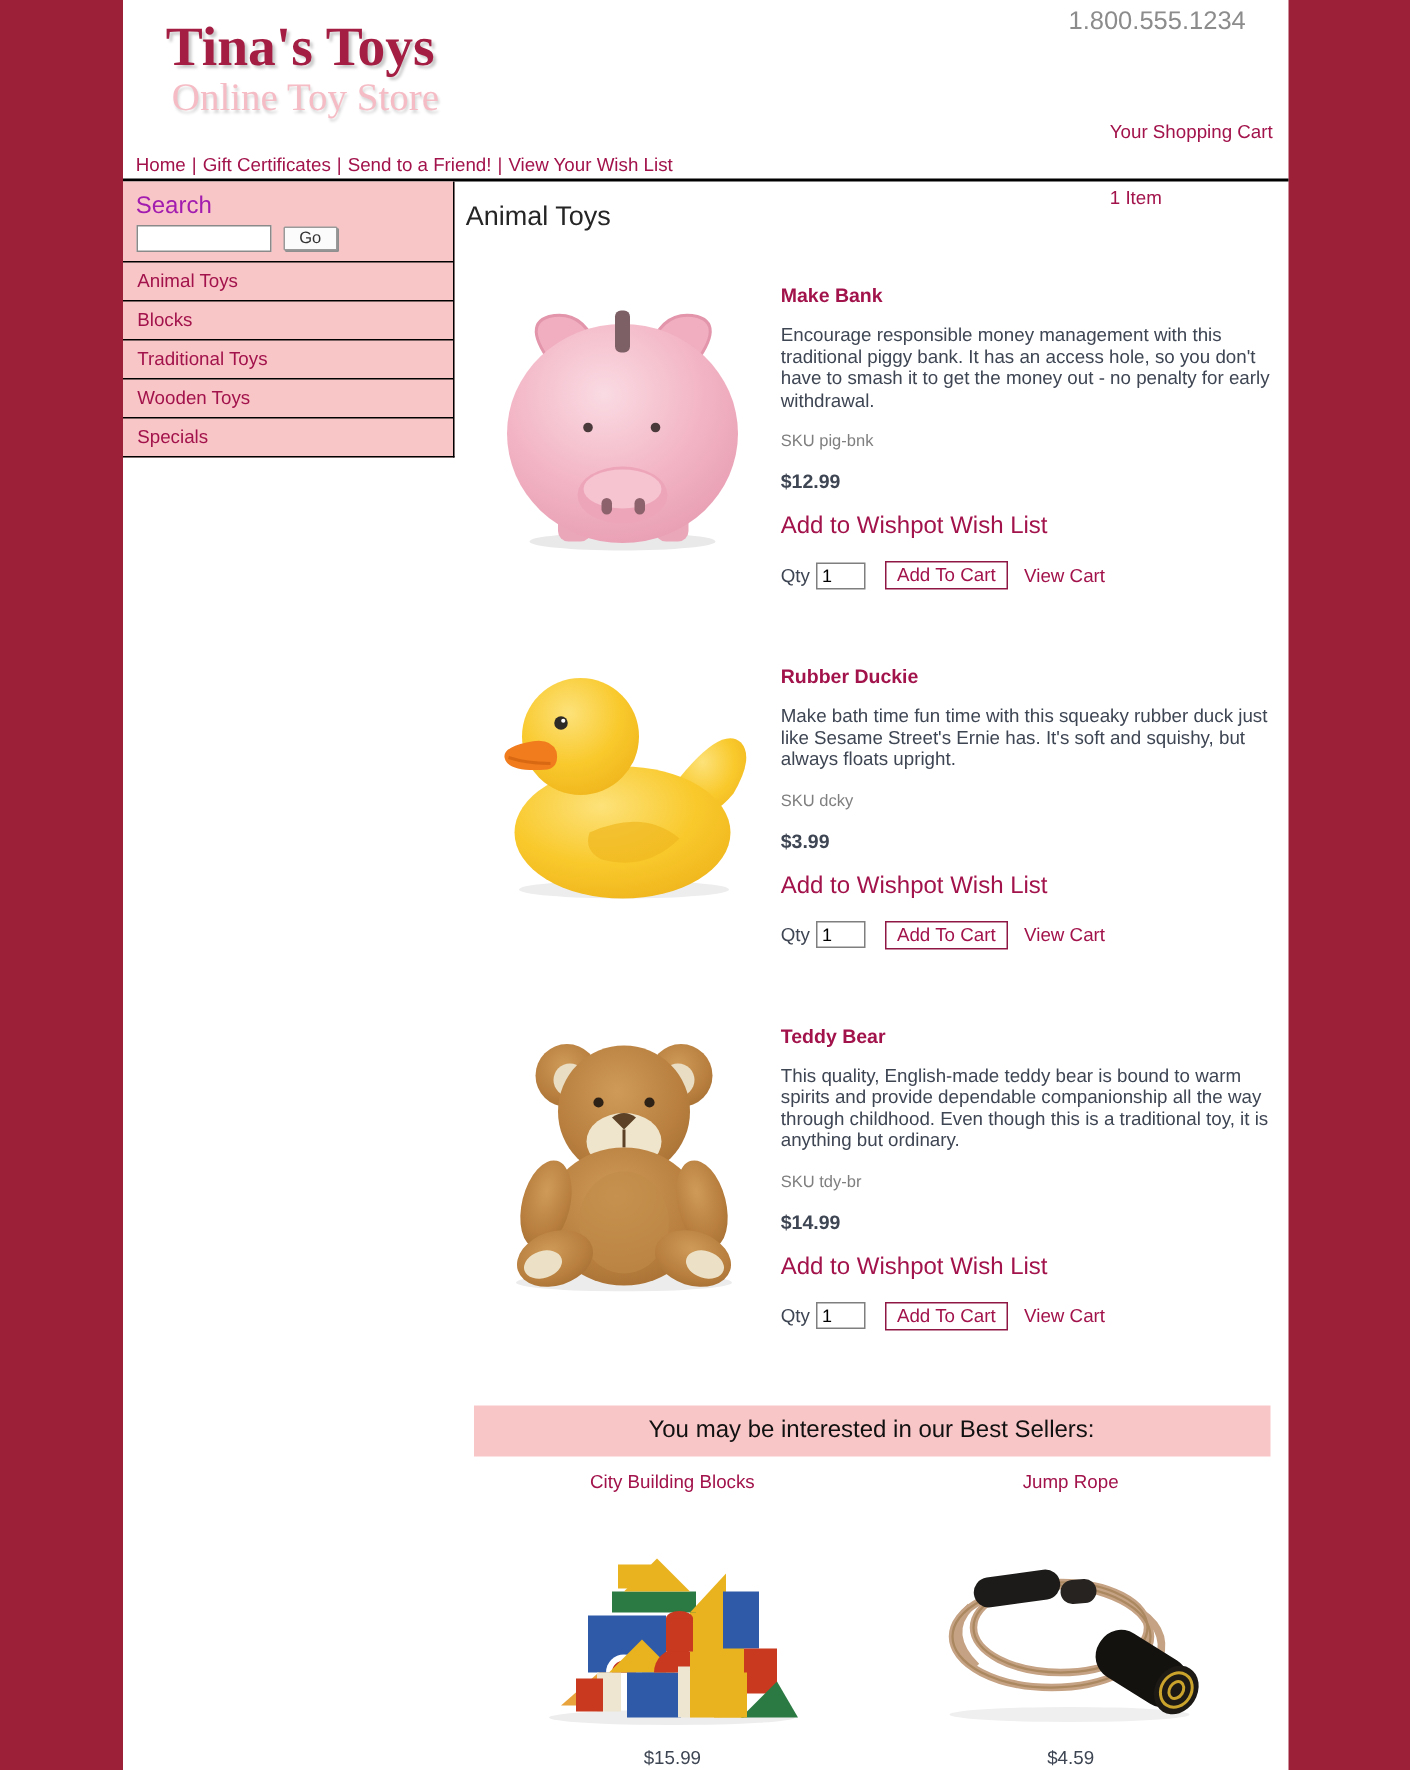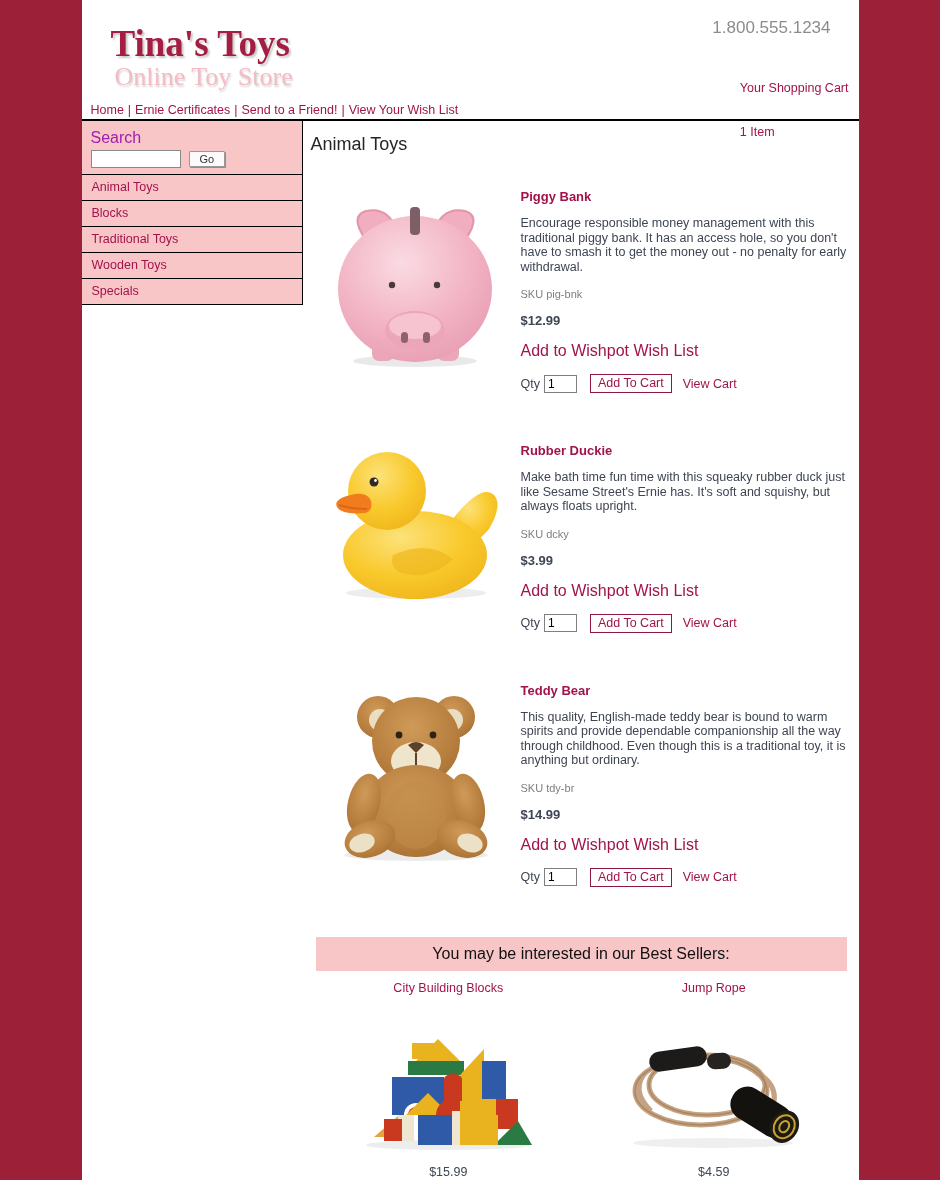--- a/index.html
+++ b/index.html
@@ -11,33 +11,33 @@
   }
   .page {
     width:777px;
     margin:0 auto;
     background:#ffffff;
     min-height:1180px;
     position:relative;
   }
   
   .header { position:relative; height:100px; }
-  .logo { position:absolute; left:29px; top:25px; cursor:pointer; }
+  .logo { position:absolute; left:29px; top:13px; cursor:pointer; }
   .logo-title {
     font-family:"Liberation Serif", serif;
     font-weight:bold; font-size:37px; color:#a41d43;
     text-shadow:2px 2px 2px #c9c9c9; letter-spacing:0px; line-height:1.05;
   }
   .logo-subtitle {
     font-family:Liberation Serif, serif;
     font-size:26px; color:#f5bcc5; text-shadow:1px 2px 2px #d4d4d4;
     margin-left:4px; line-height:1.0;
   }
   .phone {
-    position:absolute; right:28px; top:18px;
+    position:absolute; right:28px; top:4px;
     font-size:17px; color:#8c8c8c;
   }
   
   .navbar {
     height:21px; padding:0 10px 0 9px;
     display:flex; justify-content:space-between; align-items:center;
     border-bottom:2px solid #000000;
     font-size:12.5px;
   }
   .nav-left { display:flex; align-items:center; gap:4px; }
@@ -118,21 +118,21 @@
       <div class="logo-title">Tina's Toys</div>
       <div class="logo-subtitle">Online Toy Store</div>
     </div>
     <div class="phone">1.800.555.1234</div>
   </div>
 
   <div class="navbar">
     <div class="nav-left">
       <span class="nav-link">Home</span>
       <span class="nav-sep">|</span>
-      <span class="nav-link">Ernie Certificates</span>
+      <span class="nav-link">Gift Certificates</span>
       <span class="nav-sep">|</span>
       <span class="nav-link">Send to a Friend!</span>
       <span class="nav-sep">|</span>
       <span class="nav-link">View Your Wish List</span>
     </div>
     <div class="nav-right">
       <span class="nav-link">Your Shopping Cart</span>
       <span class="cart-count">1 Item</span>
     </div>
   </div>
@@ -178,21 +178,21 @@
               <rect x="86" y="18" width="10" height="28" rx="4" fill="#7d5f66"></rect>
               <circle cx="68" cy="96" r="3.2" fill="#4a3a3c"></circle>
               <circle cx="113" cy="96" r="3.2" fill="#4a3a3c"></circle>
               <ellipse cx="91" cy="141" rx="30" ry="19" fill="#eda5ba"></ellipse>
               <ellipse cx="91" cy="137" rx="26" ry="13" fill="#f6c3d1"></ellipse>
               <rect x="77" y="143" width="7" height="11" rx="3.5" fill="#8d626c"></rect>
               <rect x="99" y="143" width="7" height="11" rx="3.5" fill="#8d626c"></rect>
             </svg>
           </div>
           <div class="product-text-col">
-            <div class="product-title">Piggy Bank</div>
+            <div class="product-title">Make Bank</div>
             <div class="product-desc">Encourage responsible money management with this traditional piggy bank. It has an access hole, so you don't have to smash it to get the money out - no penalty for early withdrawal.</div>
             <div class="product-sku">
               <span>SKU</span> <span>pig-bnk</span>
             </div>
             <div class="product-price">$12.99</div>
             <span class="wishlist-link">Add to Wishpot Wish List</span>
             <div class="qty-row">
               <span class="qty-label">Qty</span>
               <input class="qty-input" type="text" value="1" style="">
               <button class="add-cart-button">Add To Cart</button>

